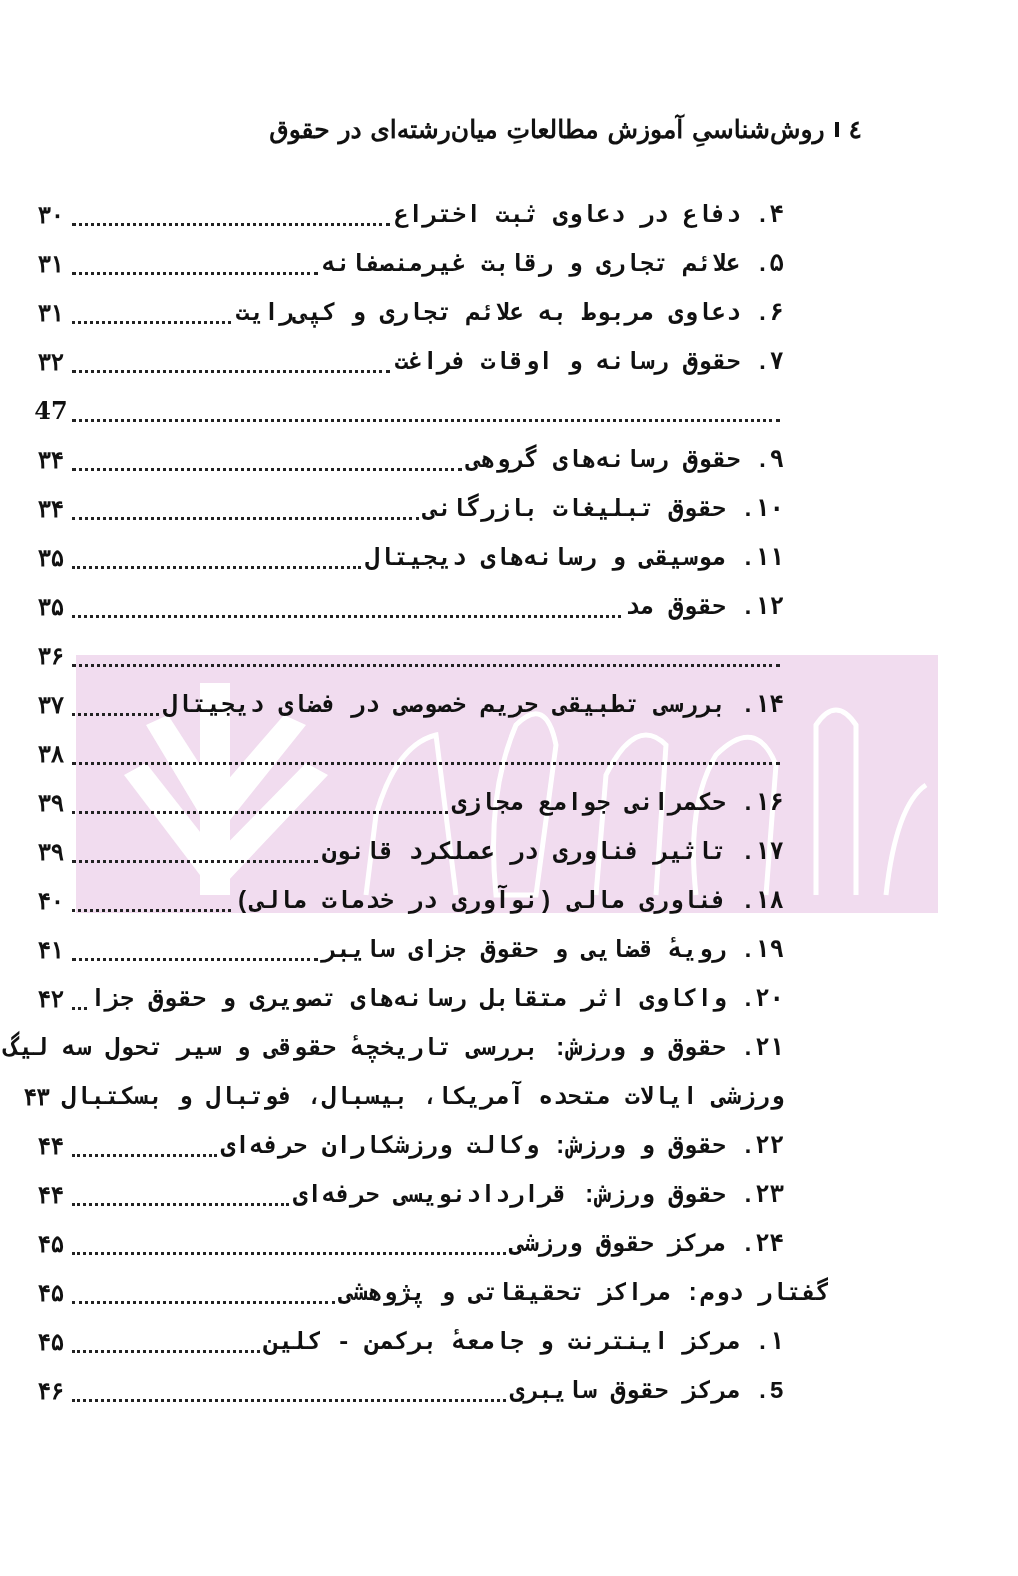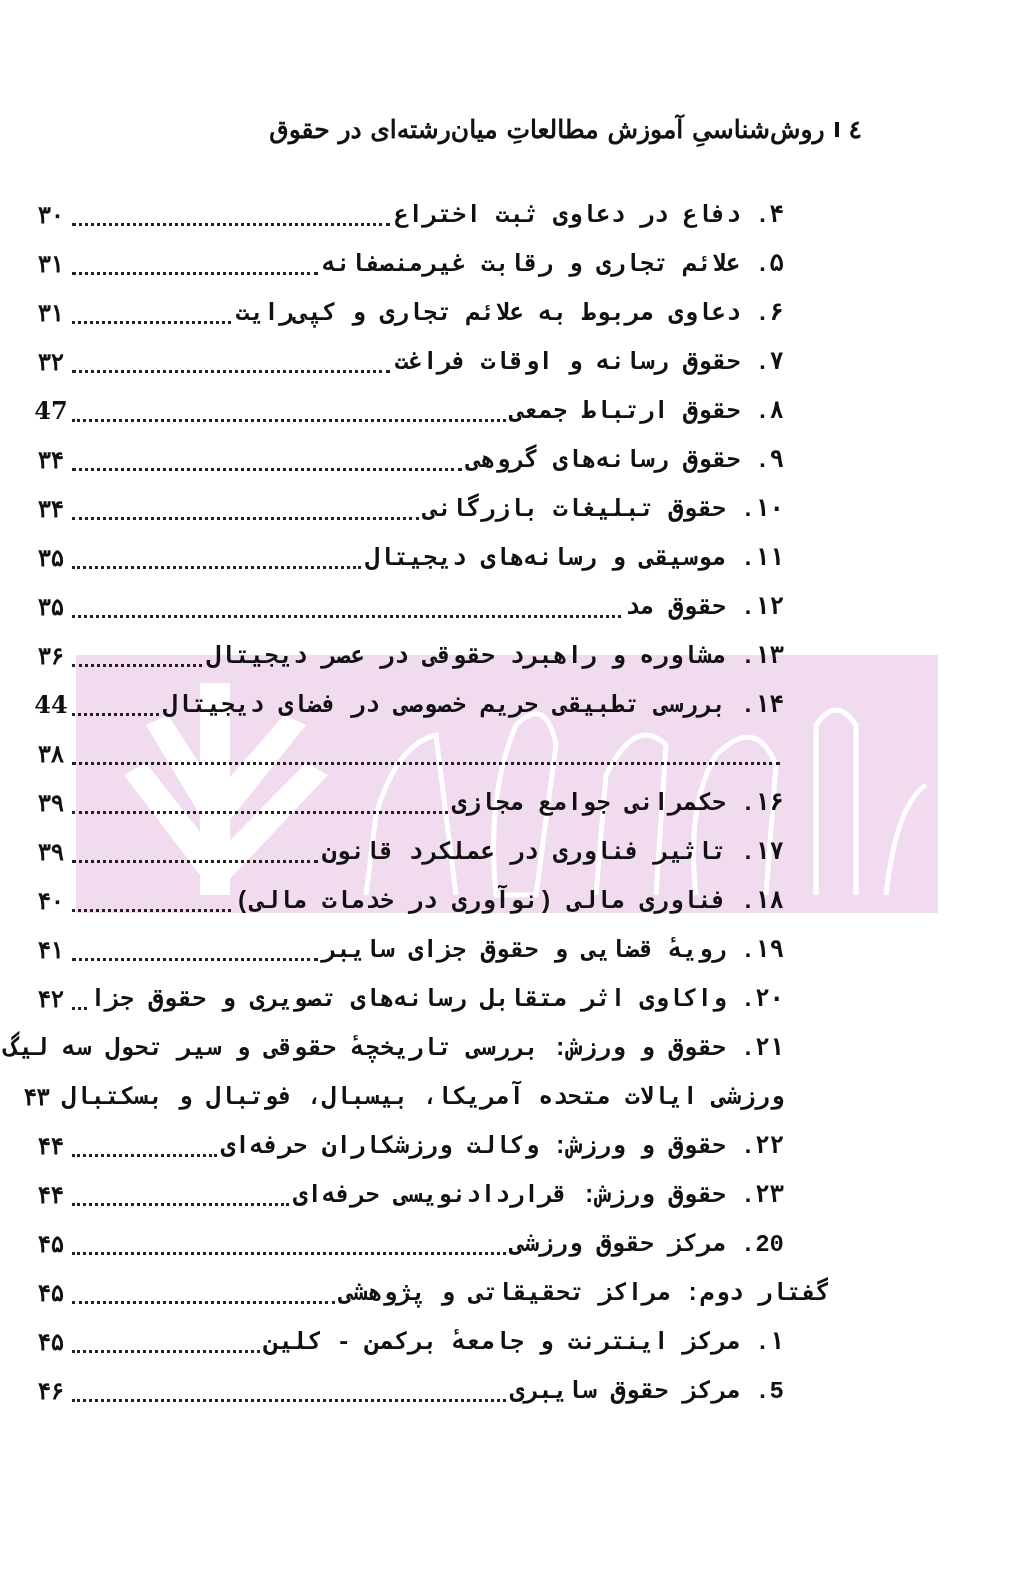--- a/index.html
+++ b/index.html
@@ -149,21 +149,20 @@
     <span class="title">۶. دعاوی مربوط به علائم تجاری و کپی‌رایت</span>
     <span class="leader"></span>
     <span class="page">۳۱</span>
   </div>
   <div class="toc-row indent">
     <span class="title">۷. حقوق رسانه و اوقات فراغت</span>
     <span class="leader"></span>
     <span class="page">۳۲</span>
   </div>
   <div class="toc-row indent">
-    <span class="title">۸. حقوق ارتباط جمعی</span>
     <span class="leader"></span>
     <span class="page">47</span>
   </div>
   <div class="toc-row indent">
     <span class="title">۹. حقوق رسانه‌های گروهی</span>
     <span class="leader"></span>
     <span class="page">۳۴</span>
   </div>
   <div class="toc-row indent">
     <span class="title">۱۰. حقوق تبلیغات بازرگانی</span>
@@ -174,28 +173,27 @@
     <span class="title">۱۱. موسیقی و رسانه‌های دیجیتال</span>
     <span class="leader"></span>
     <span class="page">۳۵</span>
   </div>
   <div class="toc-row indent">
     <span class="title">۱۲. حقوق مد</span>
     <span class="leader"></span>
     <span class="page">۳۵</span>
   </div>
   <div class="toc-row indent">
-    <span class="title">۱۳. مشاوره و راهبرد حقوقی در عصر دیجیتال</span>
     <span class="leader"></span>
     <span class="page">۳۶</span>
   </div>
   <div class="toc-row indent">
     <span class="title">۱۴. بررسی تطبیقی حریم خصوصی در فضای دیجیتال</span>
     <span class="leader"></span>
-    <span class="page">44</span>
+    <span class="page">۳۷</span>
   </div>
   <div class="toc-row indent">
     <span class="leader"></span>
     <span class="page">۳۸</span>
   </div>
   <div class="toc-row indent">
     <span class="title">۱۶. حکمرانی جوامع مجازی</span>
     <span class="leader"></span>
     <span class="page">۳۹</span>
   </div>
@@ -231,21 +229,21 @@
     <span class="title">۲۲. حقوق و ورزش: وکالت ورزشکاران حرفه‌ای</span>
     <span class="leader"></span>
     <span class="page">۴۴</span>
   </div>
   <div class="toc-row indent">
     <span class="title">۲۳. حقوق ورزش: قراردادنویسی حرفه‌ای</span>
     <span class="leader"></span>
     <span class="page">۴۴</span>
   </div>
   <div class="toc-row indent">
-    <span class="title">20. مرکز حقوق ورزشی</span>
+    <span class="title">۲۴. مرکز حقوق ورزشی</span>
     <span class="leader"></span>
     <span class="page">۴۵</span>
   </div>
   <div class="toc-row section">
     <span class="title">گفتار دوم: مراکز تحقیقاتی و پژوهشی</span>
     <span class="leader"></span>
     <span class="page">۴۵</span>
   </div>
   <div class="toc-row indent">
     <span class="title">۱. مرکز اینترنت و جامعهٔ برکمن - کلین</span>

